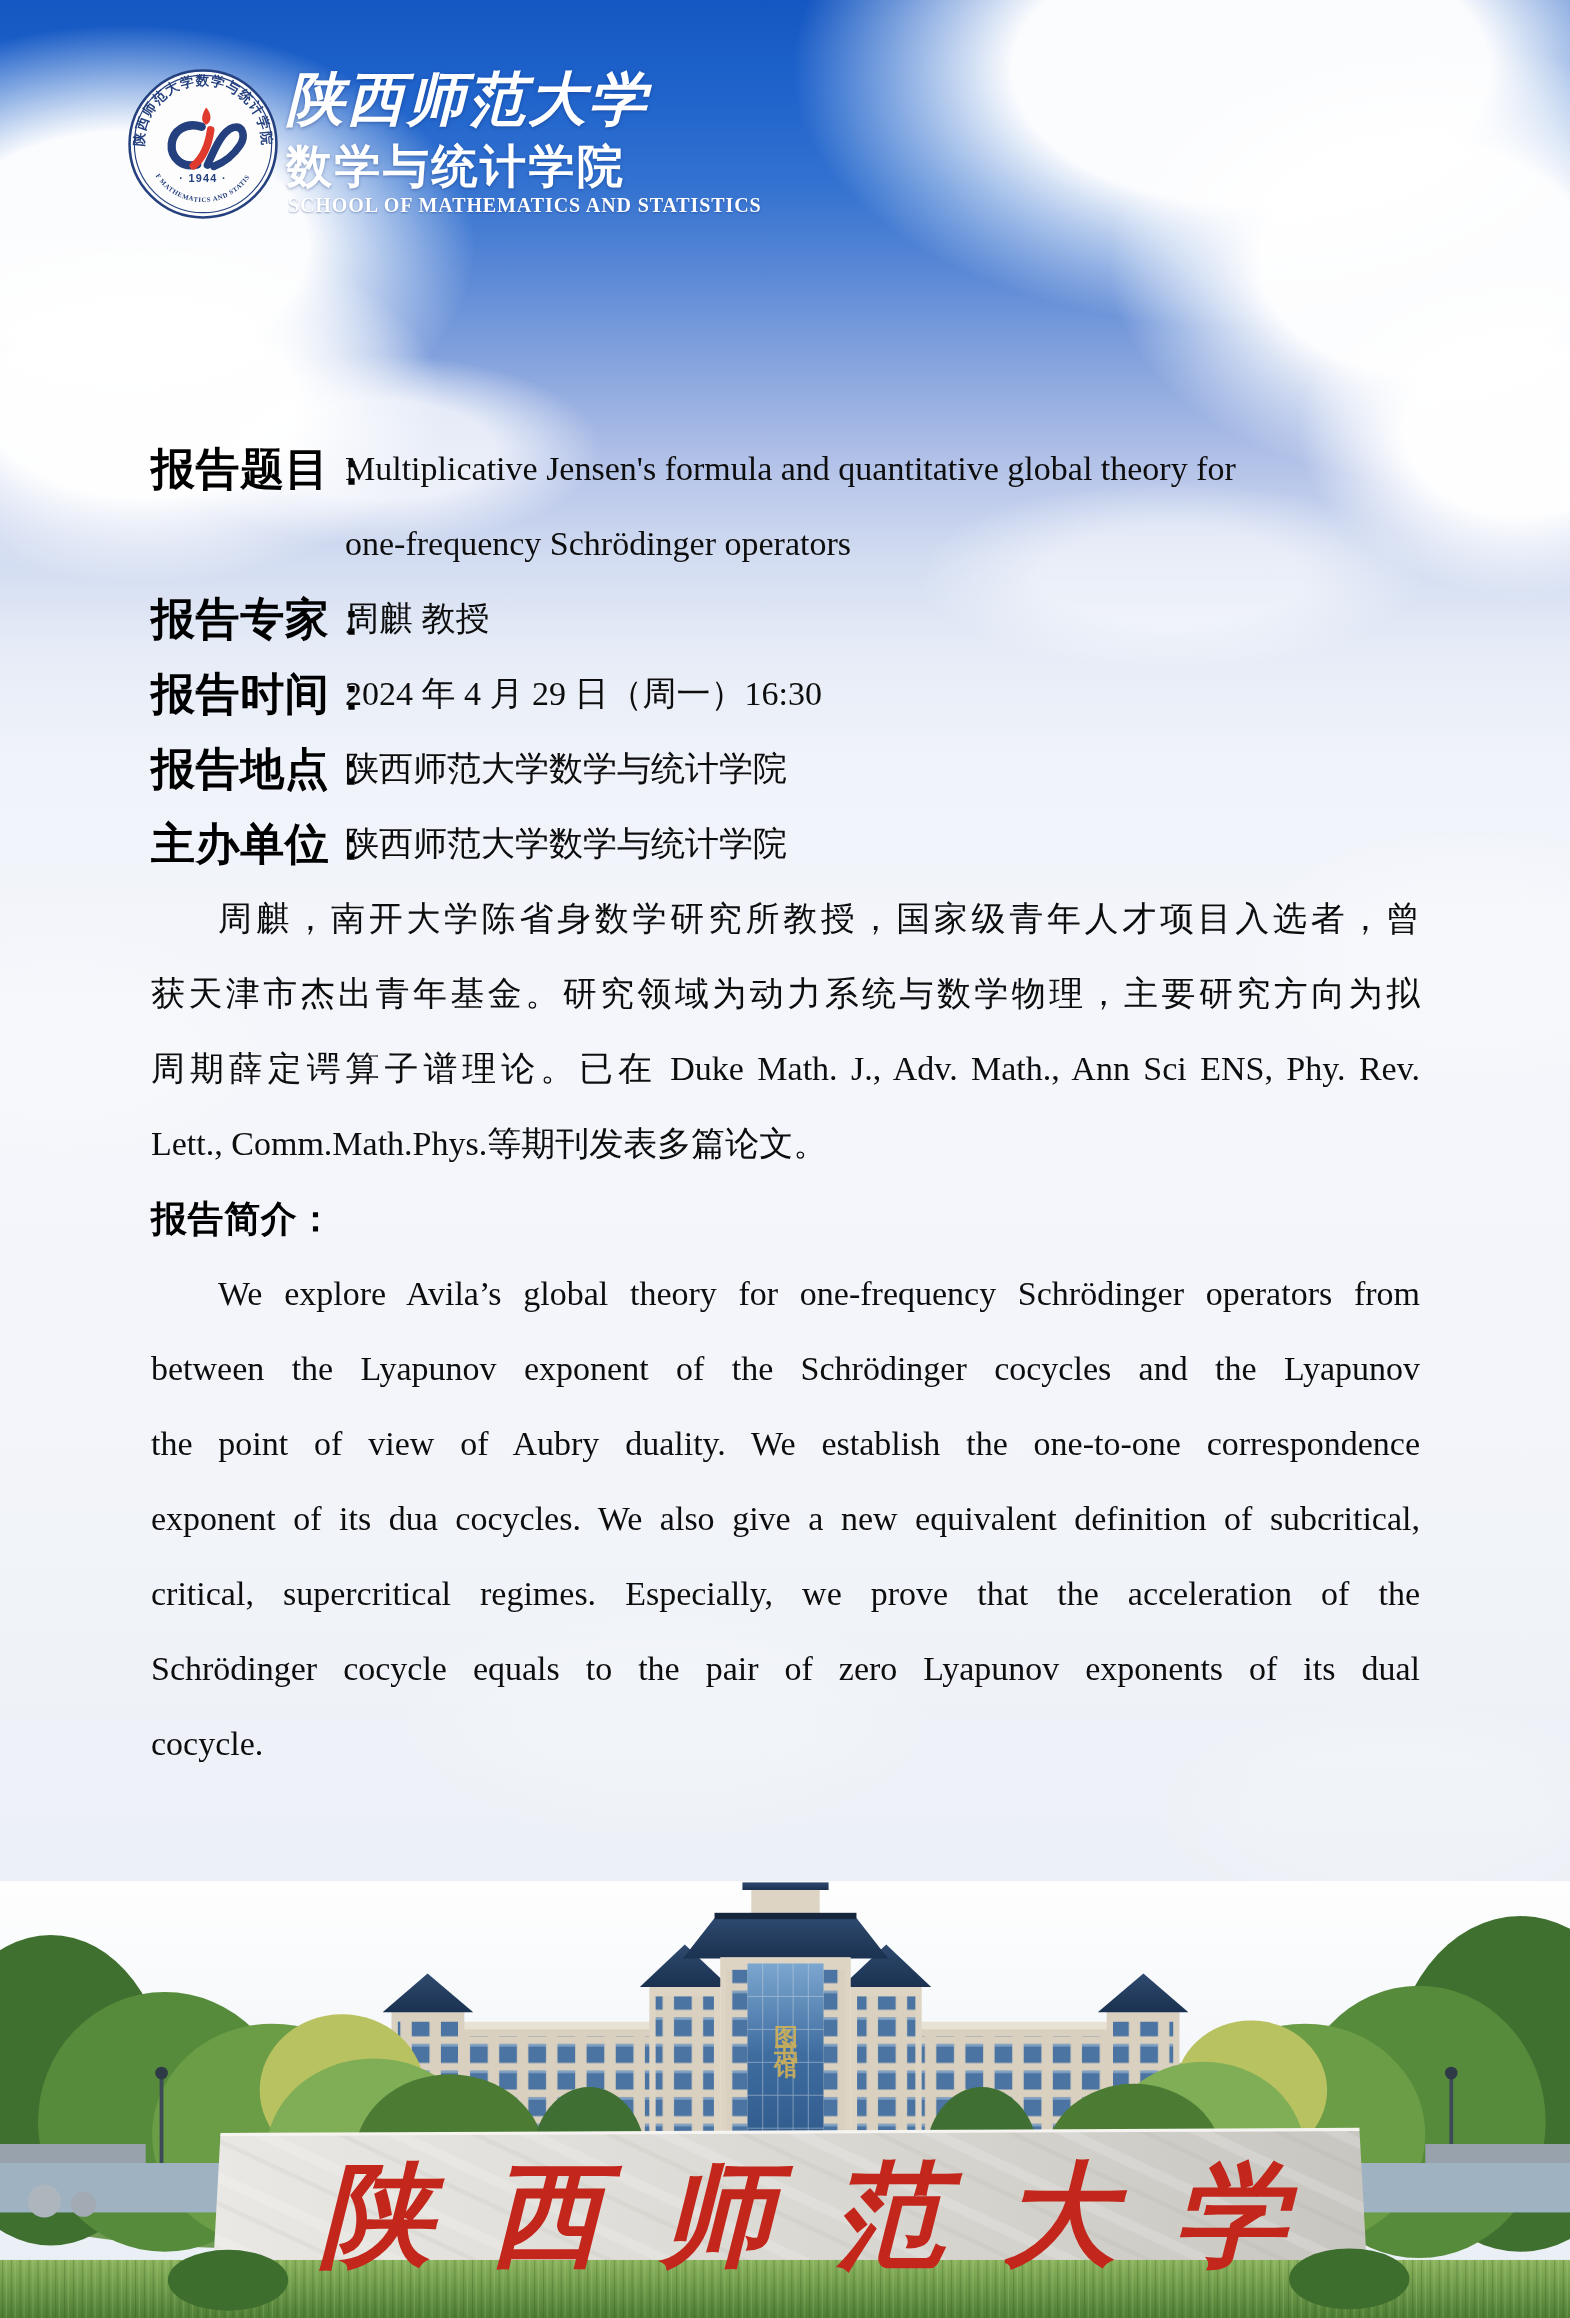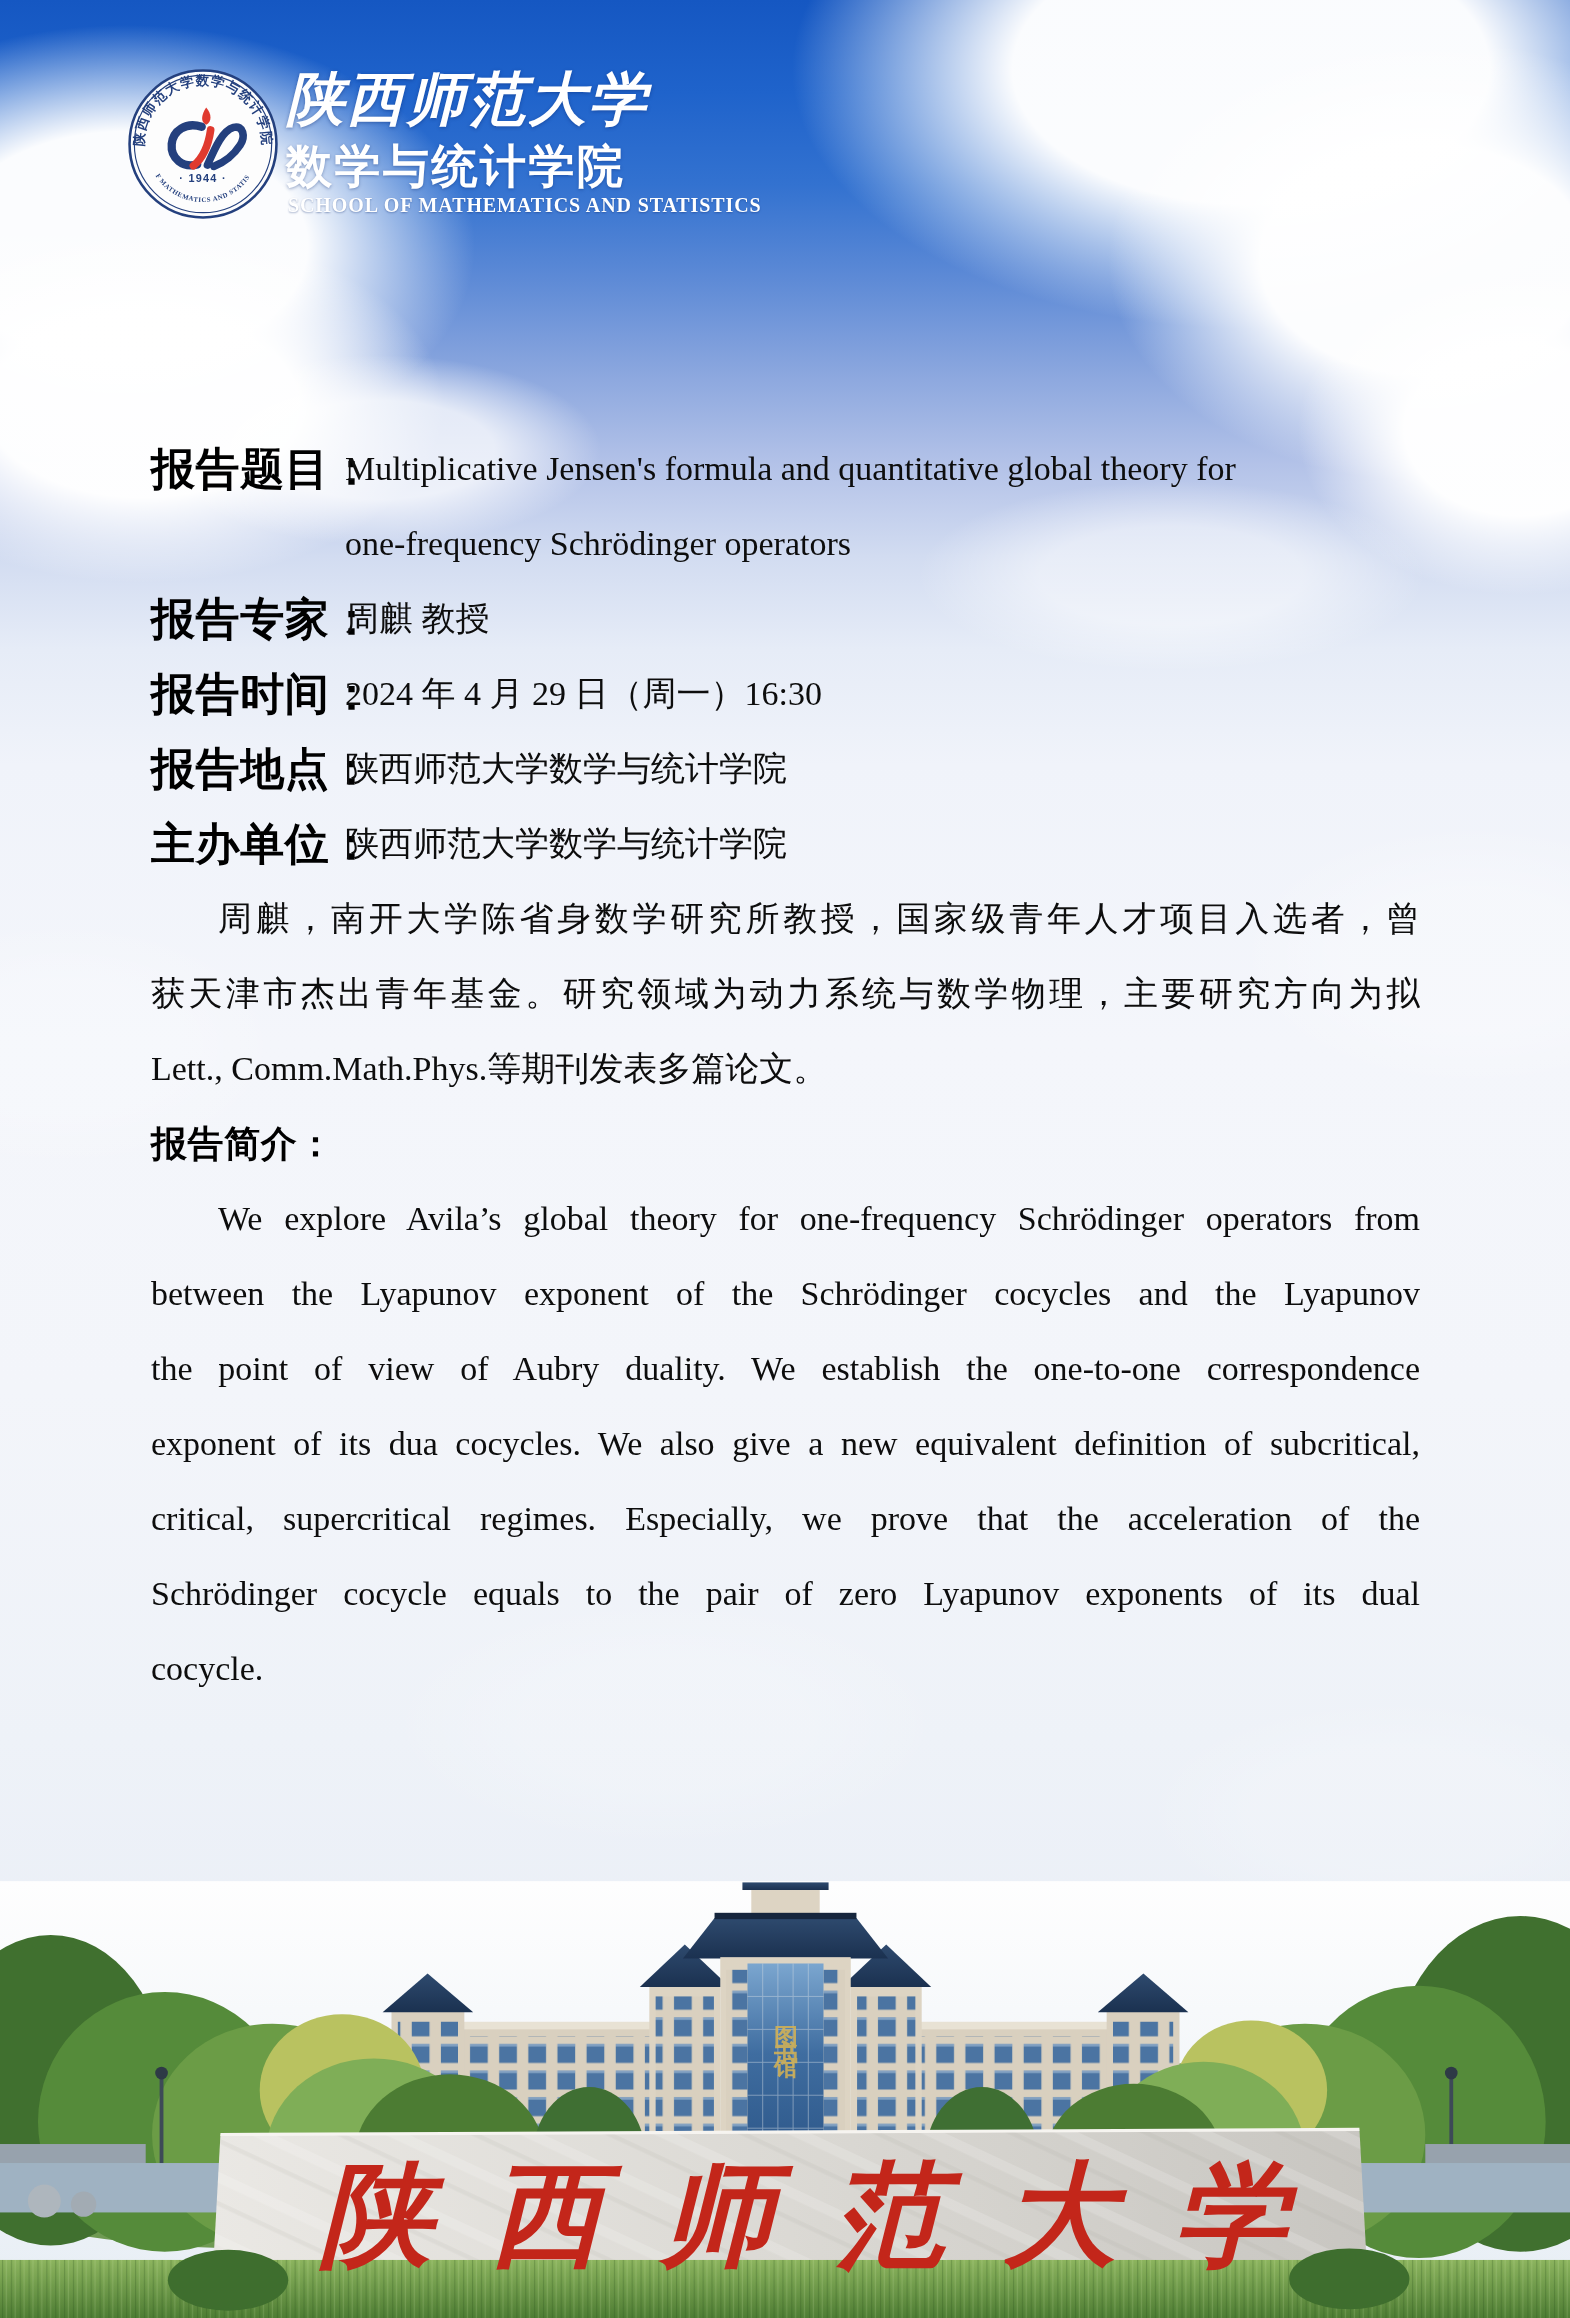--- a/index.html
+++ b/index.html
@@ -132,20 +132,21 @@
       <span class="f-value">陕西师范大学数学与统计学院</span>
     </div>
 
     <div class="line row">
       <span class="f-label">主办单位：</span>
       <span class="f-value">陕西师范大学数学与统计学院</span>
     </div>
 
     <div class="line just indent">周麒，南开大学陈省身数学研究所教授，国家级青年人才项目入选者，曾</div>
     <div class="line just">获天津市杰出青年基金。研究领域为动力系统与数学物理，主要研究方向为拟</div>
+    <div class="line just">周期薛定谔算子谱理论。已在 Duke Math. J., Adv. Math., Ann Sci ENS, Phy. Rev.</div>
     <div class="line plain">Lett., Comm.Math.Phys.等期刊发表多篇论文。</div>
 
     <div class="line heading">报告简介：</div>
     <div class="line just indent">We explore Avila’s global theory for one-frequency Schrödinger operators from</div>
     <div class="line just">between the Lyapunov exponent of the Schrödinger cocycles and the Lyapunov</div>
     <div class="line just">the point of view of Aubry duality. We establish the one-to-one correspondence</div>
     <div class="line just">exponent of its dua cocycles. We also give a new equivalent definition of subcritical,</div>
     <div class="line just">critical, supercritical regimes. Especially, we prove that the acceleration of the</div>
     <div class="line just">Schrödinger cocycle equals to the pair of zero Lyapunov exponents of its dual</div>
     <div class="line plain">cocycle.</div>

